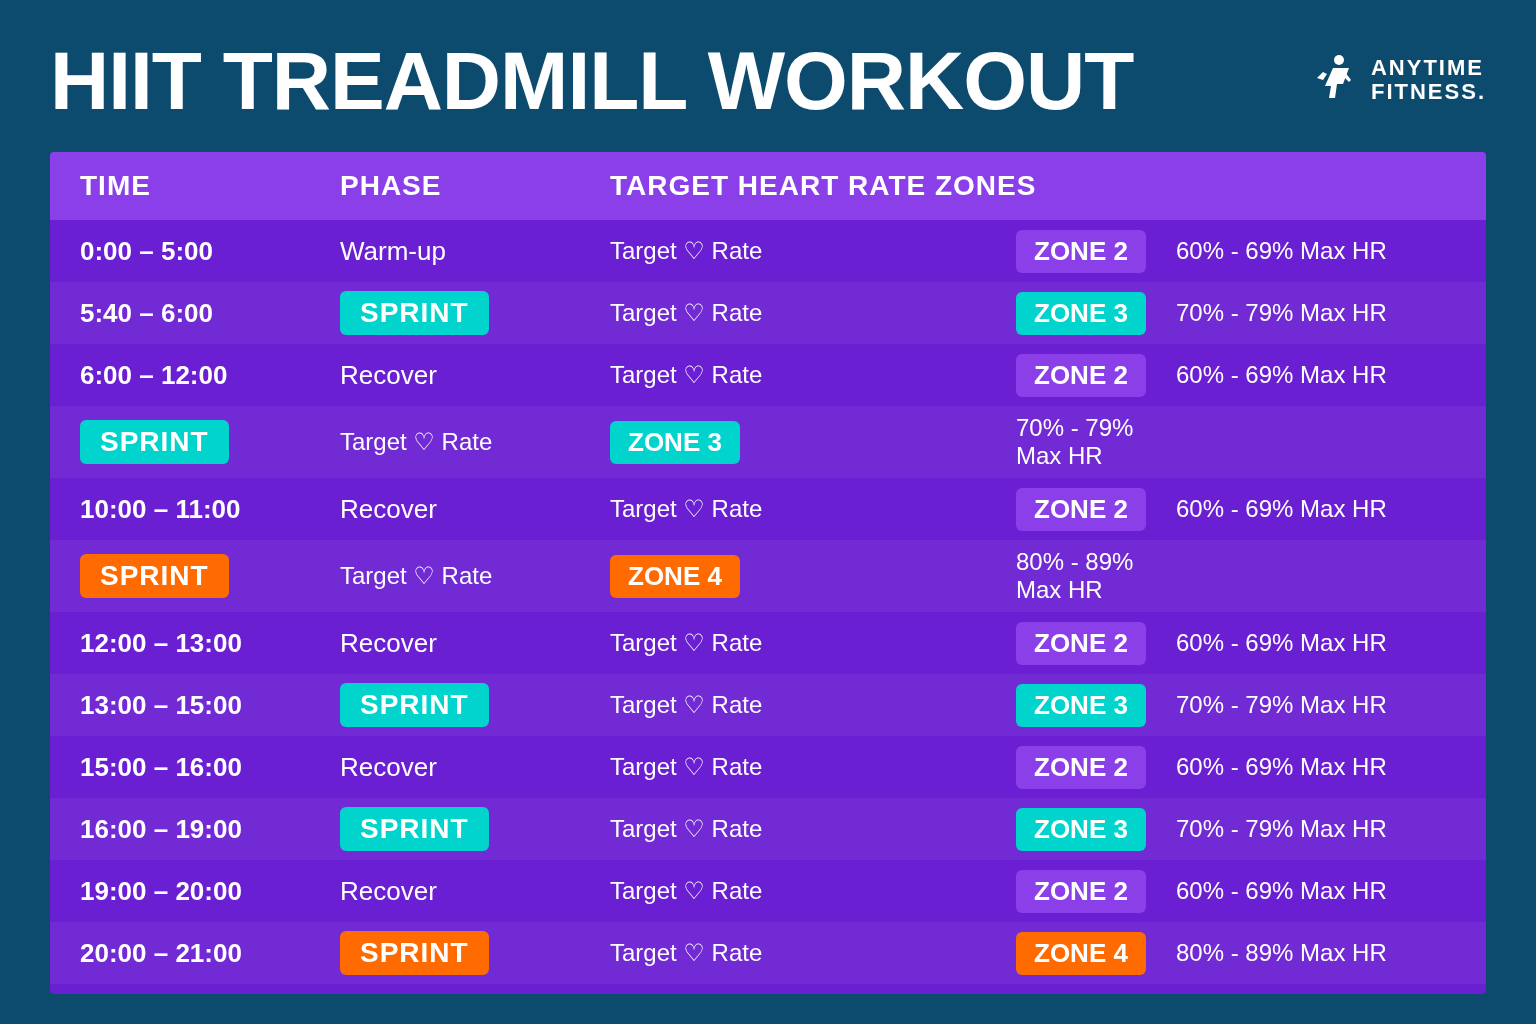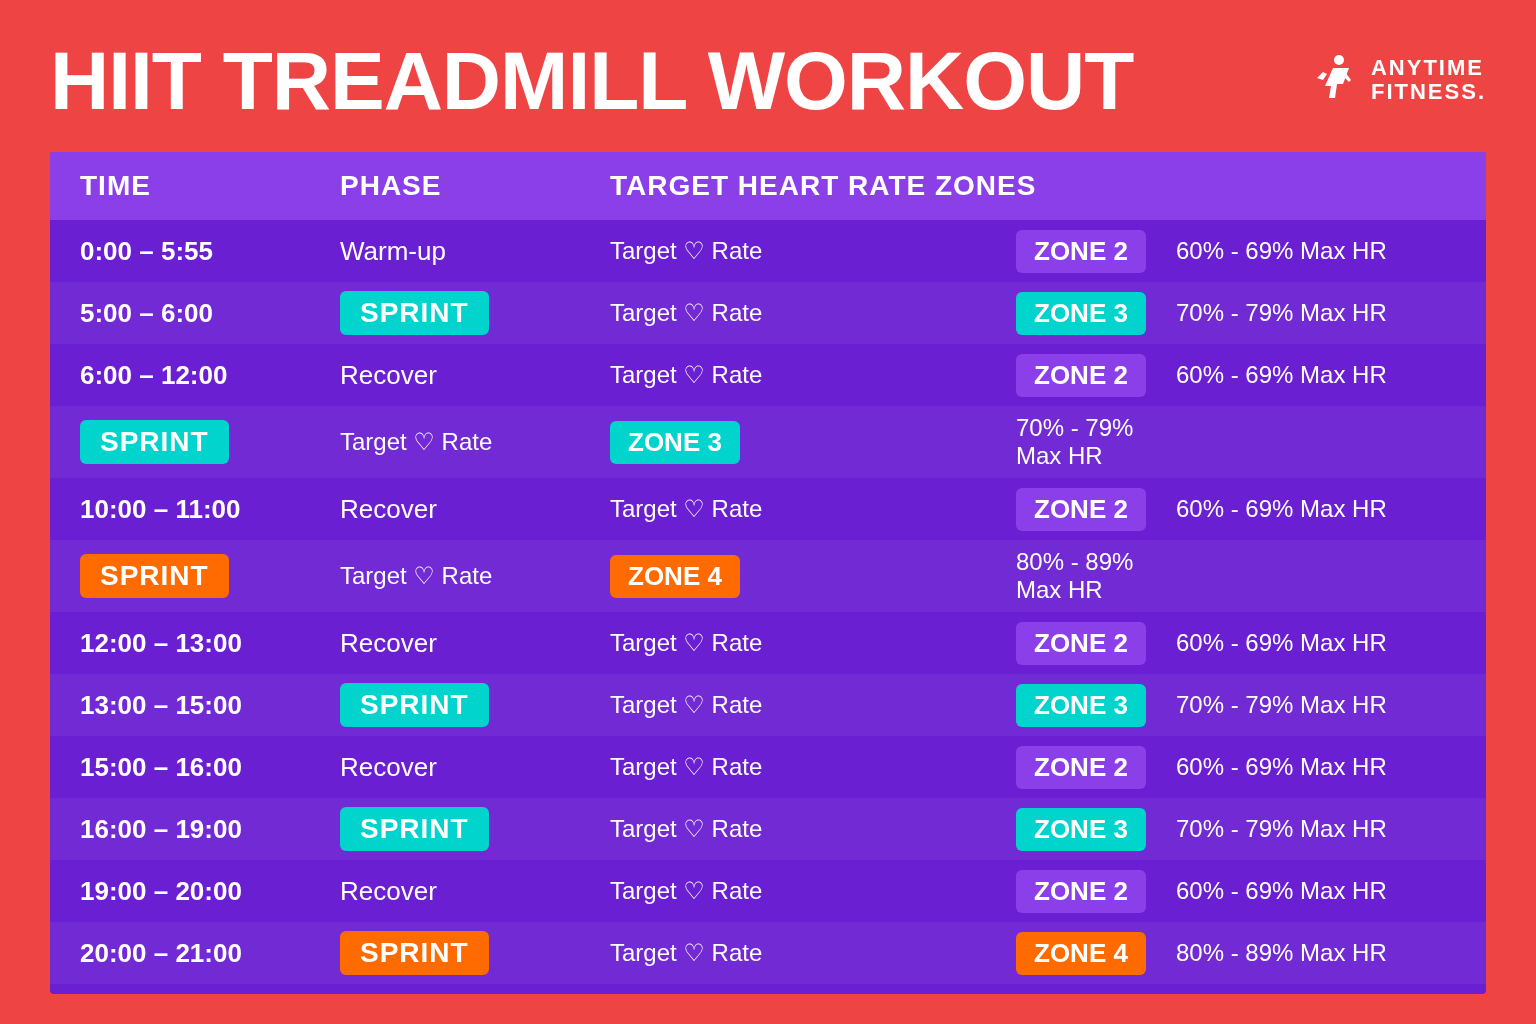--- a/index.html
+++ b/index.html
@@ -7,21 +7,21 @@
       width: 1536px;
       height: 1024px;
       background-color: #5B0FBE;
       font-family: 'Arial Black', 'Arial', sans-serif;
       overflow: hidden;
     }
 
     .page-wrapper {
       width: 1536px;
       height: 1024px;
-      background-color: #ef4444;
+      background-color: #0c4a6e;
       padding: 40px 50px 30px 50px;
       display: flex;
       flex-direction: column;
     }
 
     
     .header {
       display: flex;
       justify-content: space-between;
       align-items: flex-start;
@@ -206,30 +206,30 @@
 
   <div class="table-container">
     <div class="table-header">
       <div class="th">TIME</div>
       <div class="th">PHASE</div>
       <div class="th heart-rate-header" style="grid-column: 3 / 6;">TARGET HEART RATE ZONES</div>
     </div>
 
     <div class="table-body" id="table-body">
     <div class="table-row">
-          <div class="cell cell-time">0:00 – 5:55</div>
+          <div class="cell cell-time">0:00 – 5:00</div>
           <div class="cell cell-phase">Warm-up</div>
           <div class="cell cell-target">Target ♡ Rate</div>
           <div class="cell">
             <span class="zone-badge purple-light">ZONE 2</span>
           </div>
           <div class="cell cell-hr">60% - 69% Max HR</div>
         </div>
         <div class="table-row">
-          <div class="cell cell-time">5:00 – 6:00</div>
+          <div class="cell cell-time">5:40 – 6:00</div>
           <div class="cell cell-phase">
             <span class="phase-badge cyan">SPRINT</span>
           </div>
           <div class="cell cell-target">Target ♡ Rate</div>
           <div class="cell">
             <span class="zone-badge cyan">ZONE 3</span>
           </div>
           <div class="cell cell-hr">70% - 79% Max HR</div>
         </div>
         <div class="table-row">

